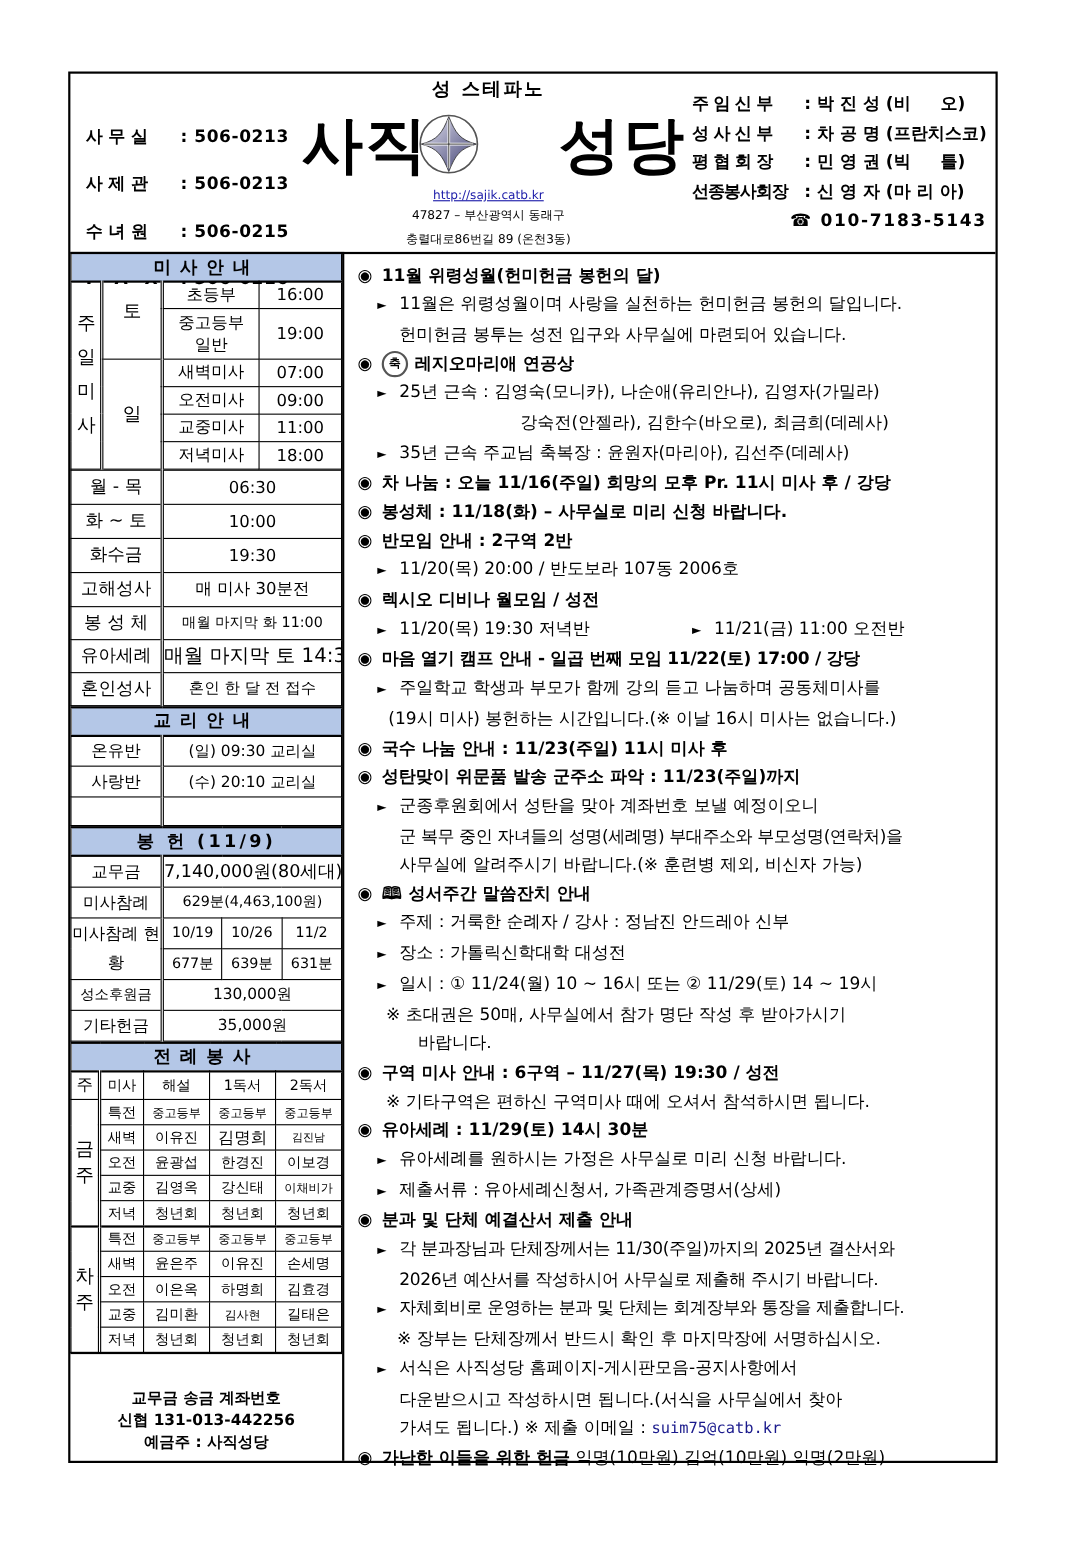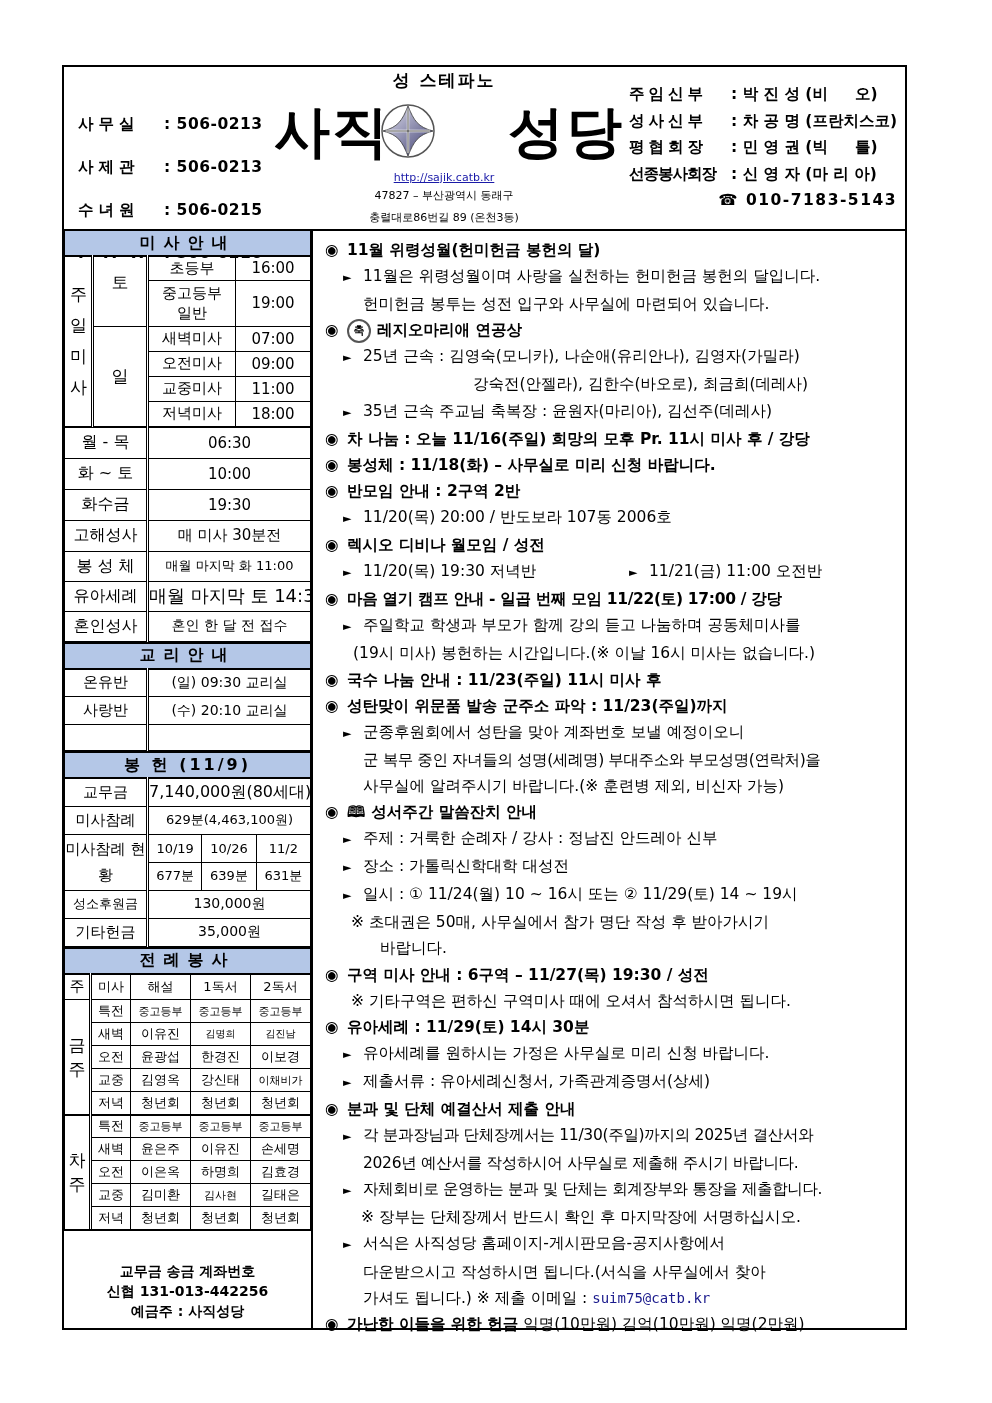--- a/index.html
+++ b/index.html
@@ -257,21 +257,21 @@
       <tr style="height:23px">
         <td rowspan="5" class="dbl-r" style="white-space:normal; font-size:17px; line-height:24px;"><span style="display:inline-block; width:17px; word-break:break-all;">금주</span></td>
         <td style="font-size:13px">특전</td>
         <td class="xsmall">중고등부</td>
         <td class="xsmall">중고등부</td>
         <td class="xsmall">중고등부</td>
       </tr>
       <tr style="height:23px">
         <td style="font-size:13px">새벽</td>
         <td style="font-size:13px">이유진</td>
-        <td style="font-size:10px">김명희</td>
+        <td style="font-size:15px">김명희</td>
         <td style="font-size:10px">김진남</td>
       </tr>
       <tr style="height:23px">
         <td style="font-size:13px">오전</td>
         <td style="font-size:13px">윤광섭</td>
         <td style="font-size:13px">한경진</td>
         <td style="font-size:13px">이보경</td>
       </tr>
       <tr style="height:23px">
         <td style="font-size:13px">교중</td>

